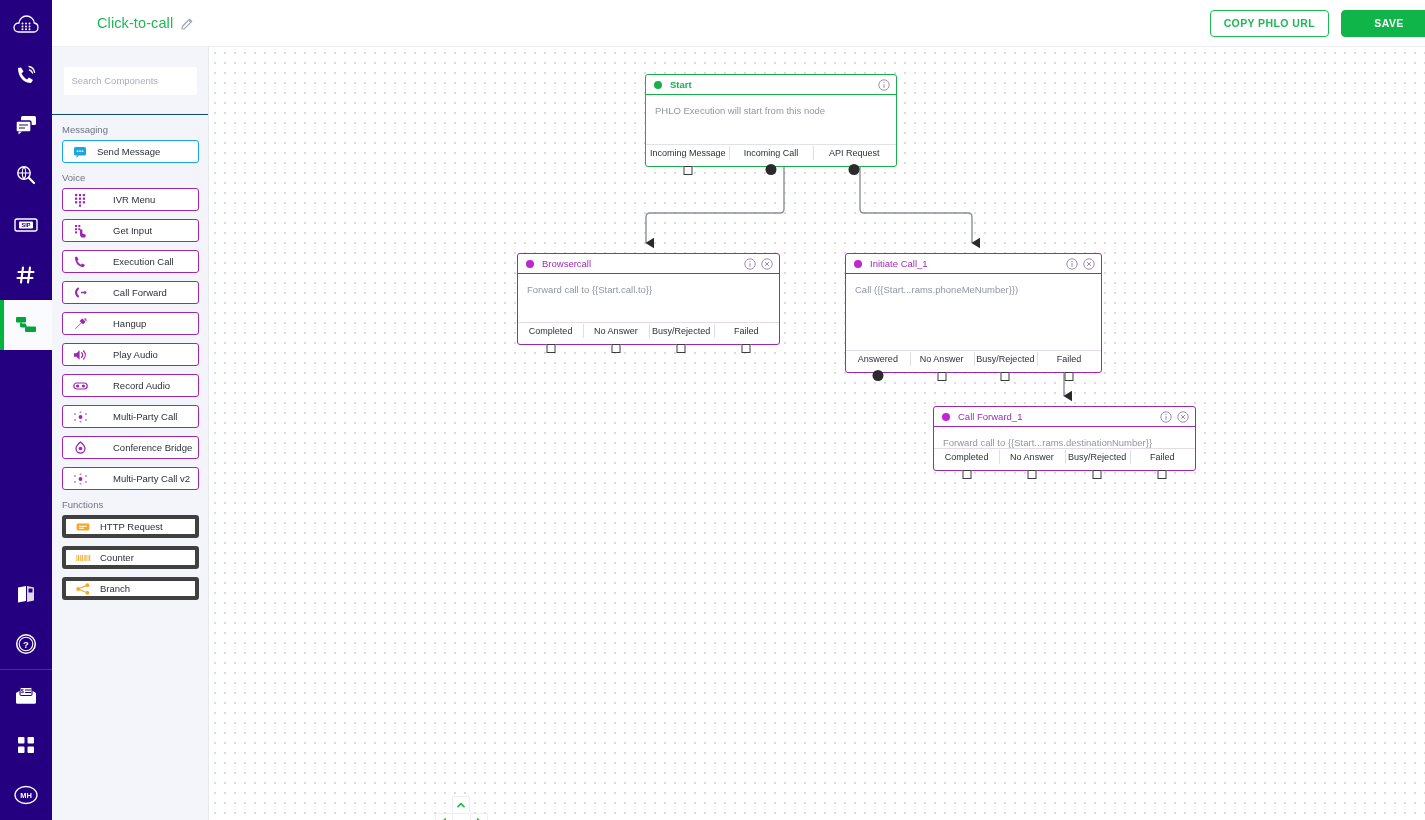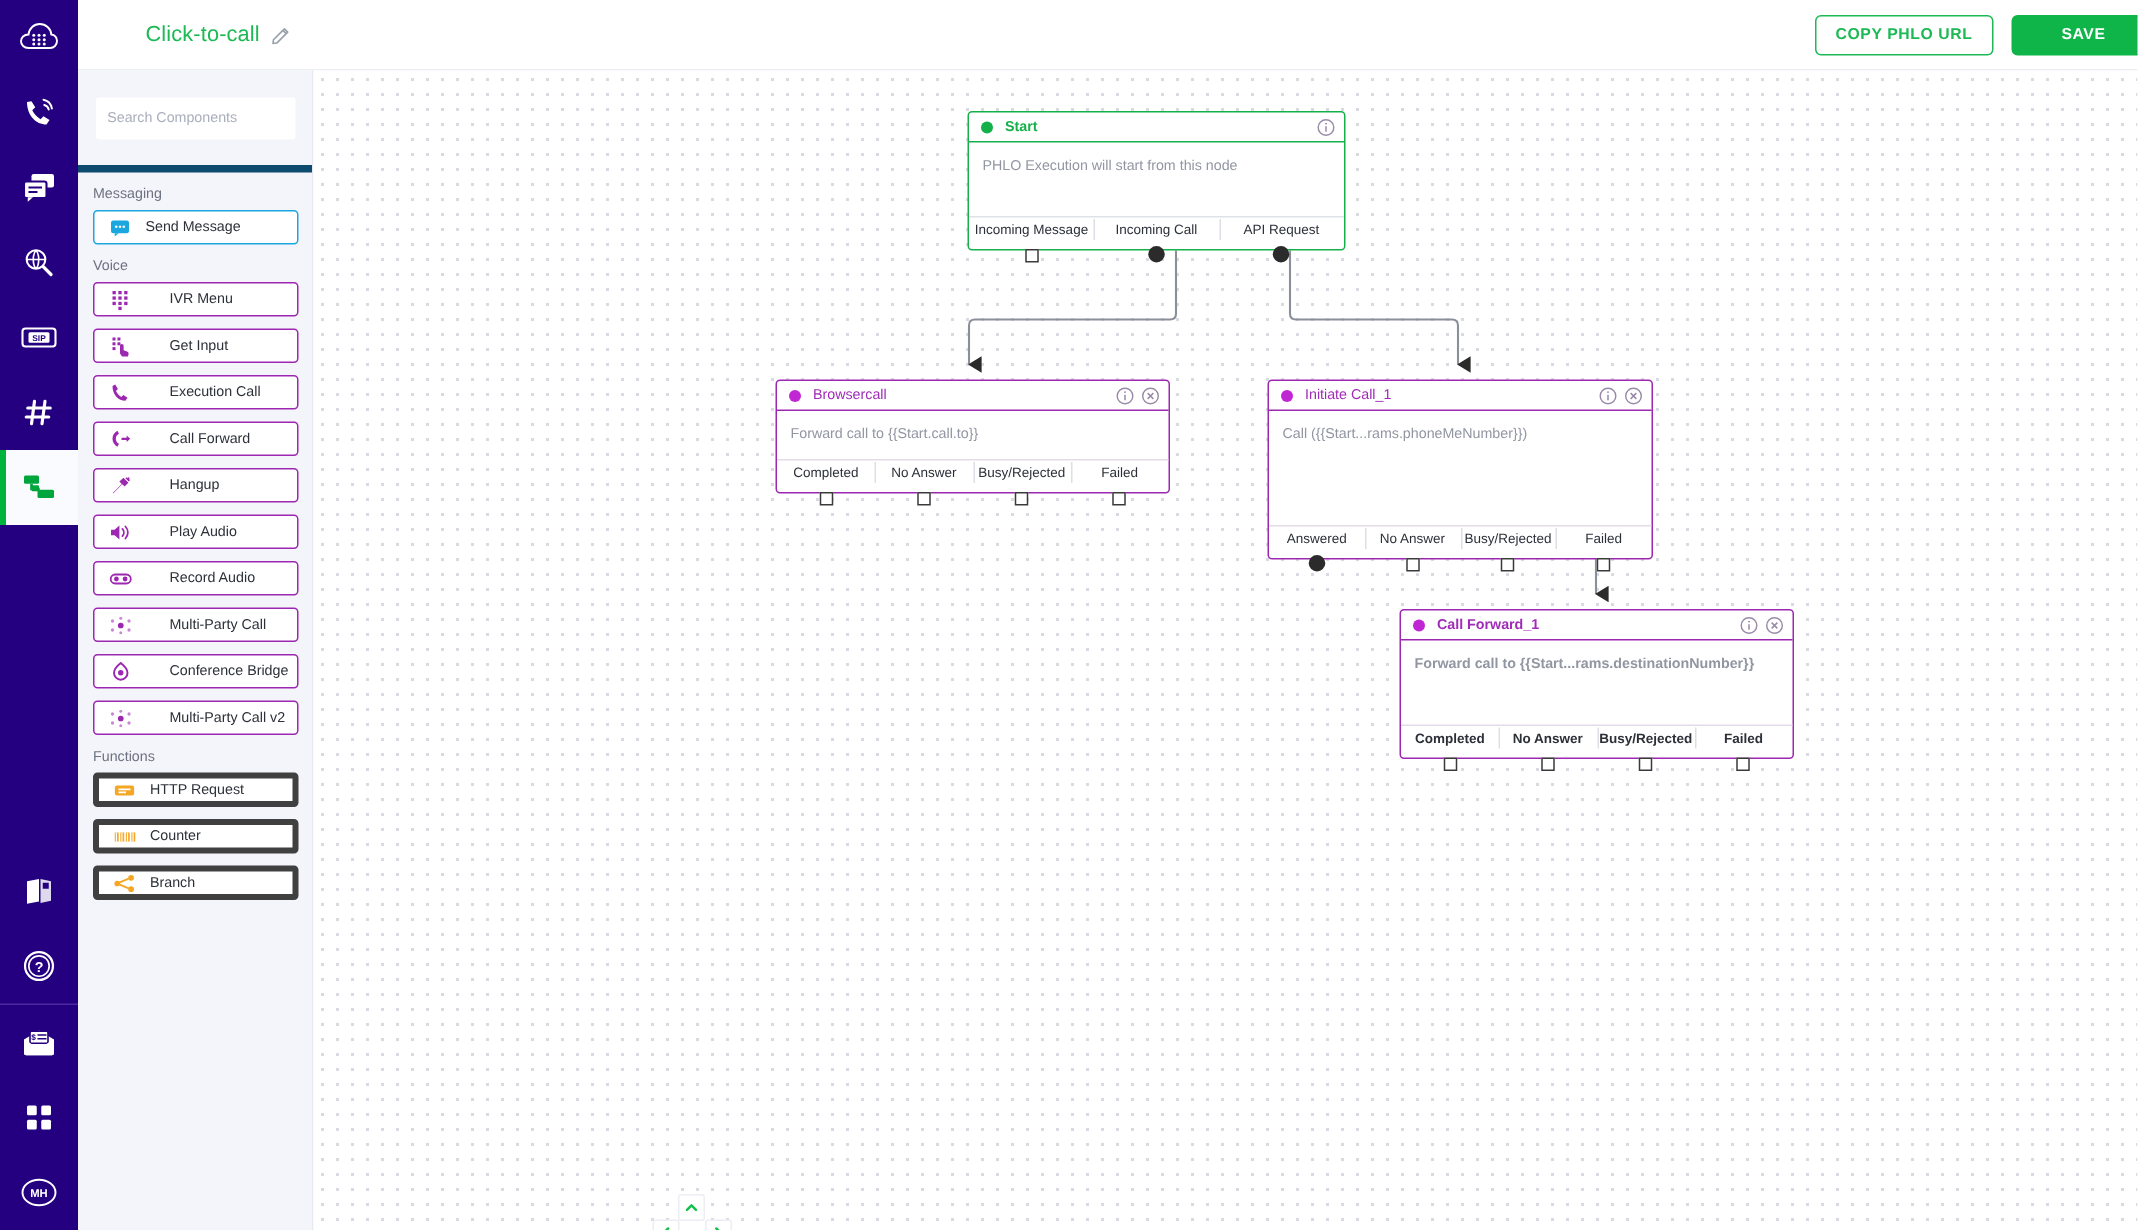--- a/index.html
+++ b/index.html
@@ -71,21 +71,21 @@
   
   #components-panel {
     position: absolute; left: 52px; top: 47px;
     width: 157px; height: 773px;
     background: #f4f5fa;
     border-right: 1px solid #e7e9f0;
     overflow: hidden;
   }
   #search-wrap {
     height: 68px; display: flex; align-items: center; justify-content: center;
-    border-bottom: 5px solid #0c4a6e;
+    border-bottom: 1px solid #0c4a6e;
   }
   #search-input {
     width: 133px; height: 28px;
     background: #ffffff; border: none; border-radius: 2px;
     font-size: 9.5px; color: #3a3f4b;
     padding: 0 8px;
     font-family: "Liberation Sans", sans-serif;
   }
   #search-input::placeholder { color: #a9aebb; }
   .grp-label {
@@ -524,21 +524,21 @@
               </svg>
             </span>
           </div>
           <div class="node-body">PHLO Execution will start from this node</div>
           <div class="node-ports">
             <div class="port">Incoming Message<span class="knob"></span></div>
             <div class="port">Incoming Call<span class="knob filled"></span></div>
             <div class="port">API Request<span class="knob filled"></span></div>
           </div>
         </div>
-        <div class="node purple" style="left: 308px; top: 206px; width: 263px; height: 76px;">
+        <div class="node purple" style="left: 308px; top: 206px; width: 263px; height: 92px;">
           <div class="node-head">
             <span class="node-dot"></span>
             <span class="node-title">Browsercall</span>
             <span class="hicon">
               <svg width="12" height="12" viewBox="0 0 12 12">
                 <circle cx="6" cy="6" r="5.2" fill="none" stroke="#9a8aa8" stroke-width=".95"></circle>
                 <circle cx="6" cy="3.4" r=".65" fill="#9a8aa8"></circle>
                 <path d="M6 5.2v3.6" stroke="#9a8aa8" stroke-width="1"></path>
               </svg>
             </span>
@@ -580,21 +580,21 @@
             </span>
           </div>
           <div class="node-body">Call ({{Start...rams.phoneMeNumber}})</div>
           <div class="node-ports">
             <div class="port">Answered<span class="knob filled"></span></div>
             <div class="port">No Answer<span class="knob"></span></div>
             <div class="port">Busy/Rejected<span class="knob"></span></div>
             <div class="port">Failed<span class="knob"></span></div>
           </div>
         </div>
-        <div class="node purple" style="left: 724px; top: 359px; width: 263px; height: 100px; font-weight: bold;">
+        <div class="node purple" style="left: 724px; top: 359px; width: 263px; height: 65px;">
           <div class="node-head">
             <span class="node-dot"></span>
             <span class="node-title">Call Forward_1</span>
             <span class="hicon">
               <svg width="12" height="12" viewBox="0 0 12 12">
                 <circle cx="6" cy="6" r="5.2" fill="none" stroke="#9a8aa8" stroke-width=".95"></circle>
                 <circle cx="6" cy="3.4" r=".65" fill="#9a8aa8"></circle>
                 <path d="M6 5.2v3.6" stroke="#9a8aa8" stroke-width="1"></path>
               </svg>
             </span>

